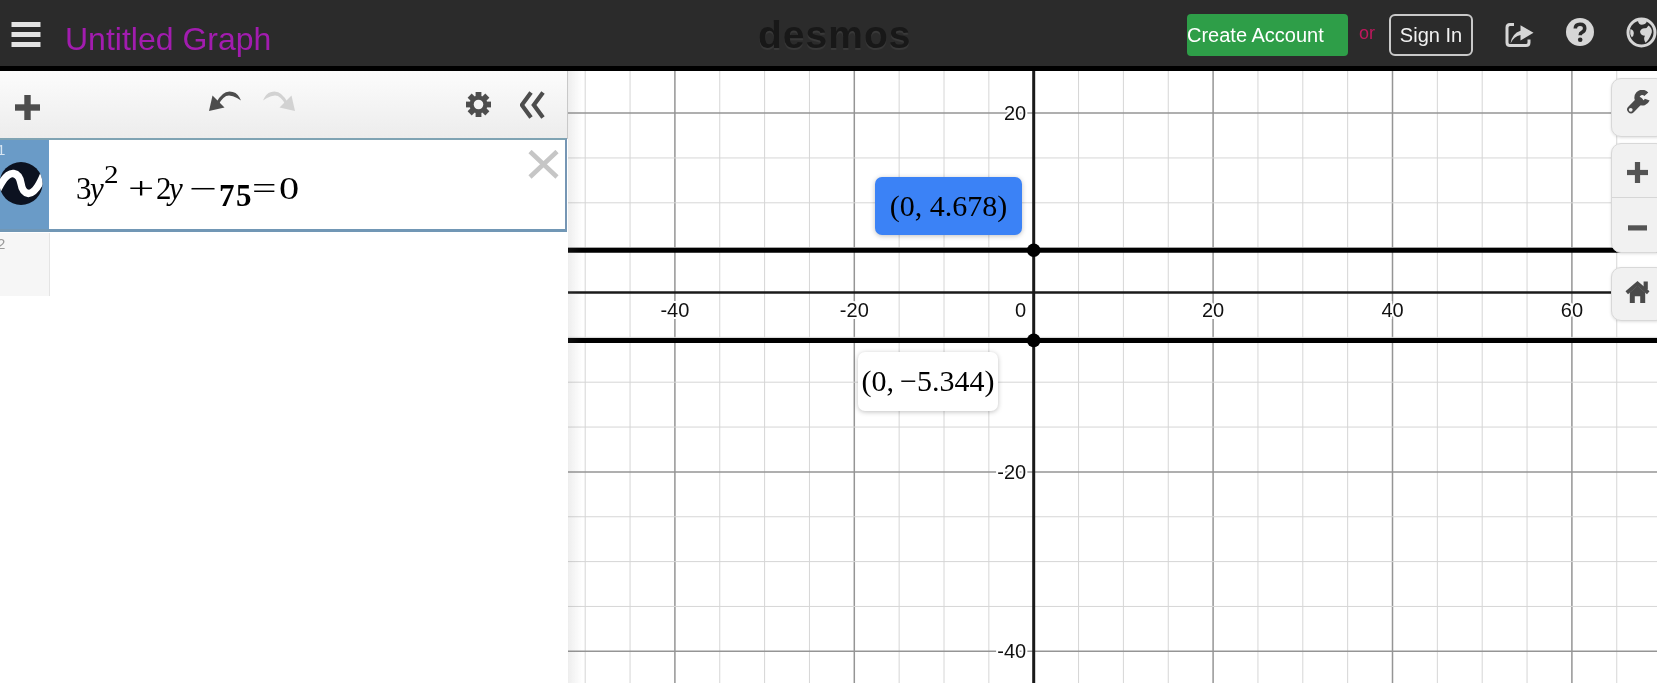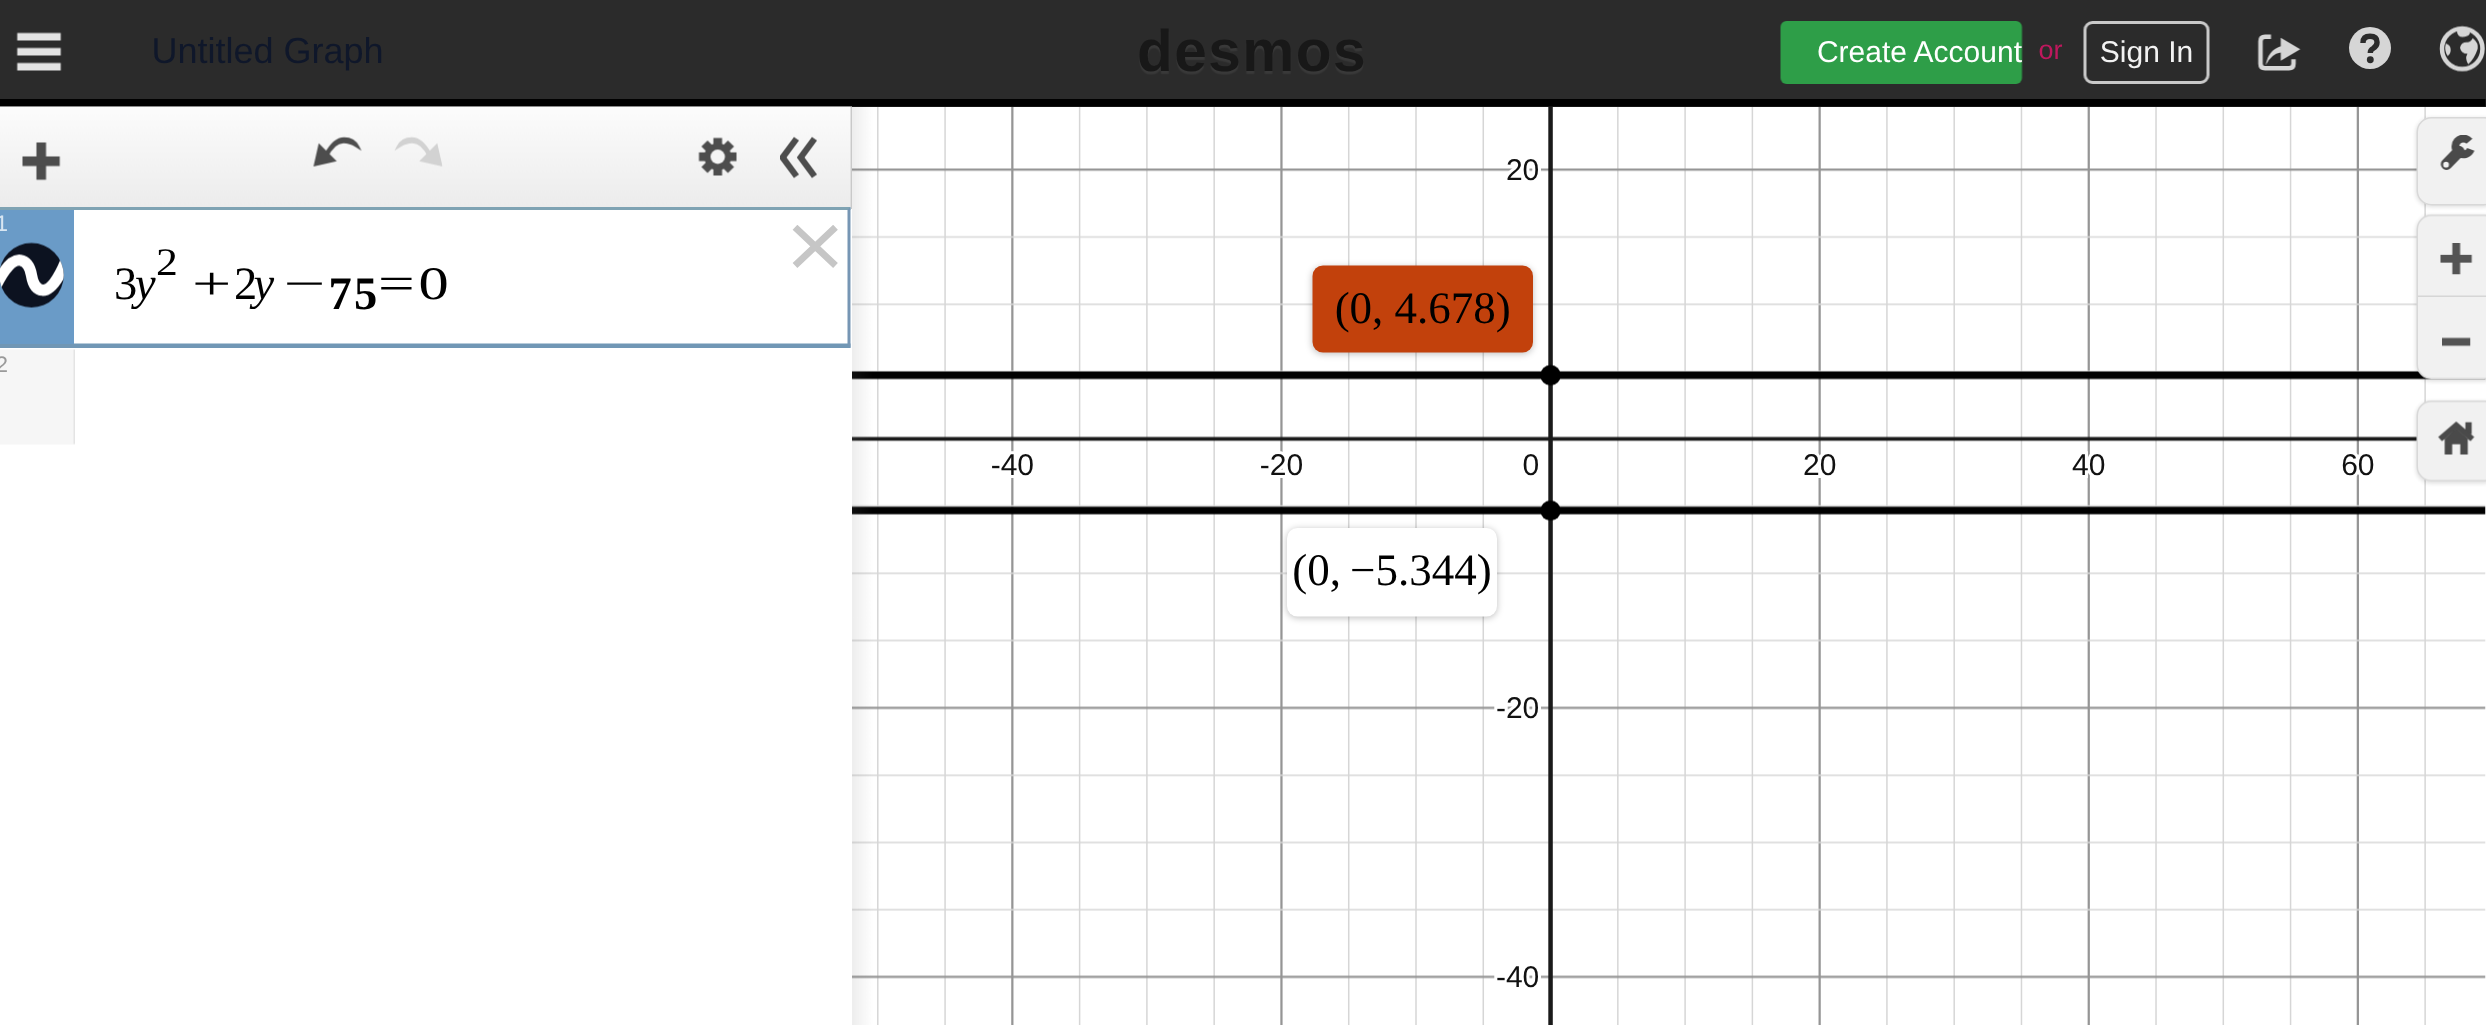--- a/index.html
+++ b/index.html
@@ -11,26 +11,26 @@
 <body>
 
 <div class="abs" style="left:0;top:0;width:1657px;height:66px;background:#2b2b2b;border-bottom:5px solid #000;"></div>
 
 <svg class="abs" style="left:11px;top:21px;" width="30" height="27" viewBox="0 0 30 27">
   <rect x="0.5" y="1" width="29" height="5" fill="#e3e3e3"></rect>
   <rect x="0.5" y="11" width="29" height="5" fill="#e3e3e3"></rect>
   <rect x="0.5" y="21" width="29" height="5" fill="#e3e3e3"></rect>
 </svg>
 
-<div class="abs" style="left:65px;top:21px;font-size:24px;color:#0f172a;margin-left:36px;">Untitled Graph</div>
+<div class="abs" style="left:65px;top:21px;font-size:32px;color:#a21caf;">Untitled Graph</div>
 
 <div class="abs" style="left:758px;top:13px;width:152px;text-align:right;font-size:39px;font-weight:bold;color:#181818;letter-spacing:1px;text-shadow:0 2px 1px rgba(255,255,255,0.07);">desmos</div>
 
 <div class="abs" style="left:1187px;top:14px;width:161px;height:42px;background:#2e9e48;border-radius:4px;"></div>
-<div class="abs" style="left:1187px;top:14px;width:161px;height:42px;color:#fff;font-size:20px;line-height:42px;text-align:right;">Create Account</div>
+<div class="abs" style="left:1187px;top:14px;width:161px;height:42px;color:#fff;font-size:20px;line-height:42px;text-align:left;">Create Account</div>
 
 <div class="abs" style="left:1359px;top:23px;color:#be185d;font-size:18px;">or</div>
 
 <div class="abs" style="left:1389px;top:14px;width:80px;height:38px;border:2px solid #c9c9c9;border-radius:6px;"></div>
 <div class="abs" style="left:1389px;top:14px;width:84px;height:42px;color:#f2f2f2;font-size:20px;line-height:42px;text-align:center;">Sign In</div>
 
 <svg class="abs" style="left:1505px;top:22px;" width="30" height="26" viewBox="0 0 30 26">
   <path d="M9 2.5 L5 2.5 Q2 2.5 2 5.5 L2 20.5 Q2 23.5 5 23.5 L21 23.5 Q24 23.5 24 20.5 L24 17.5" fill="none" stroke="#d6d6d6" stroke-width="3"></path>
   <path d="M5.5 21.5 Q7 11.5 15.5 8.8 L15.5 3.2 L28.5 10.8 L15.5 18.5 L15.5 13 Q9 14 5.5 21.5 Z" fill="#d6d6d6"></path>
 </svg>
@@ -190,21 +190,21 @@
 
   <g>
     <text x="458.2" y="49.1" font-size="20" font-family="Liberation Sans, sans-serif" fill="#111" text-anchor="end" stroke="#fff" stroke-width="4" paint-order="stroke">20</text>
     <text x="458.2" y="407.9" font-size="20" font-family="Liberation Sans, sans-serif" fill="#111" text-anchor="end" stroke="#fff" stroke-width="4" paint-order="stroke">-20</text>
     <text x="458.2" y="587.3" font-size="20" font-family="Liberation Sans, sans-serif" fill="#111" text-anchor="end" stroke="#fff" stroke-width="4" paint-order="stroke">-40</text>
   </g>
 </svg>
 
 <div class="abs" style="left:568px;top:71px;width:14px;height:612px;background:linear-gradient(to right,rgba(120,120,120,0.13),rgba(120,120,120,0));"></div>
 
-<div class="abs" style="left:875px;top:177px;width:147px;height:58px;background:#c2410c;border-radius:7px;box-shadow:0 1px 5px rgba(0,0,0,0.25);font-family:'Liberation Serif',serif;font-size:30px;text-align:center;line-height:57px;">(0,&nbsp;4.678)</div>
+<div class="abs" style="left:875px;top:177px;width:147px;height:58px;background:#3b82f6;border-radius:7px;box-shadow:0 1px 5px rgba(0,0,0,0.25);font-family:'Liberation Serif',serif;font-size:30px;text-align:center;line-height:57px;">(0,&nbsp;4.678)</div>
 
 <div class="abs" style="left:858px;top:352px;width:140px;height:59px;background:#fff;border-radius:7px;box-shadow:0 1px 5px rgba(0,0,0,0.25);font-family:'Liberation Serif',serif;font-size:30px;text-align:center;line-height:58px;">(0, −5.344)</div>
 
 <div class="abs" style="left:1611px;top:78px;width:53px;height:57px;background:#f1f1f1;border:1px solid #d8d8d8;border-radius:10px;box-shadow:0 1px 3px rgba(0,0,0,0.13);"></div>
 
 <svg class="abs" style="left:1625px;top:90px;" width="26" height="26" viewBox="0 0 26 26">
   <path d="M22.2 9.6 A5.3 5.3 0 1 1 21.3 4.2" fill="none" stroke="#4a4a4a" stroke-width="5.2"></path>
   <line x1="6" y1="19.5" x2="14.3" y2="11" stroke="#4a4a4a" stroke-width="7.6" stroke-linecap="round"></line>
   <circle cx="5.7" cy="19.8" r="1.9" fill="#f1f1f1"></circle>
 </svg>

